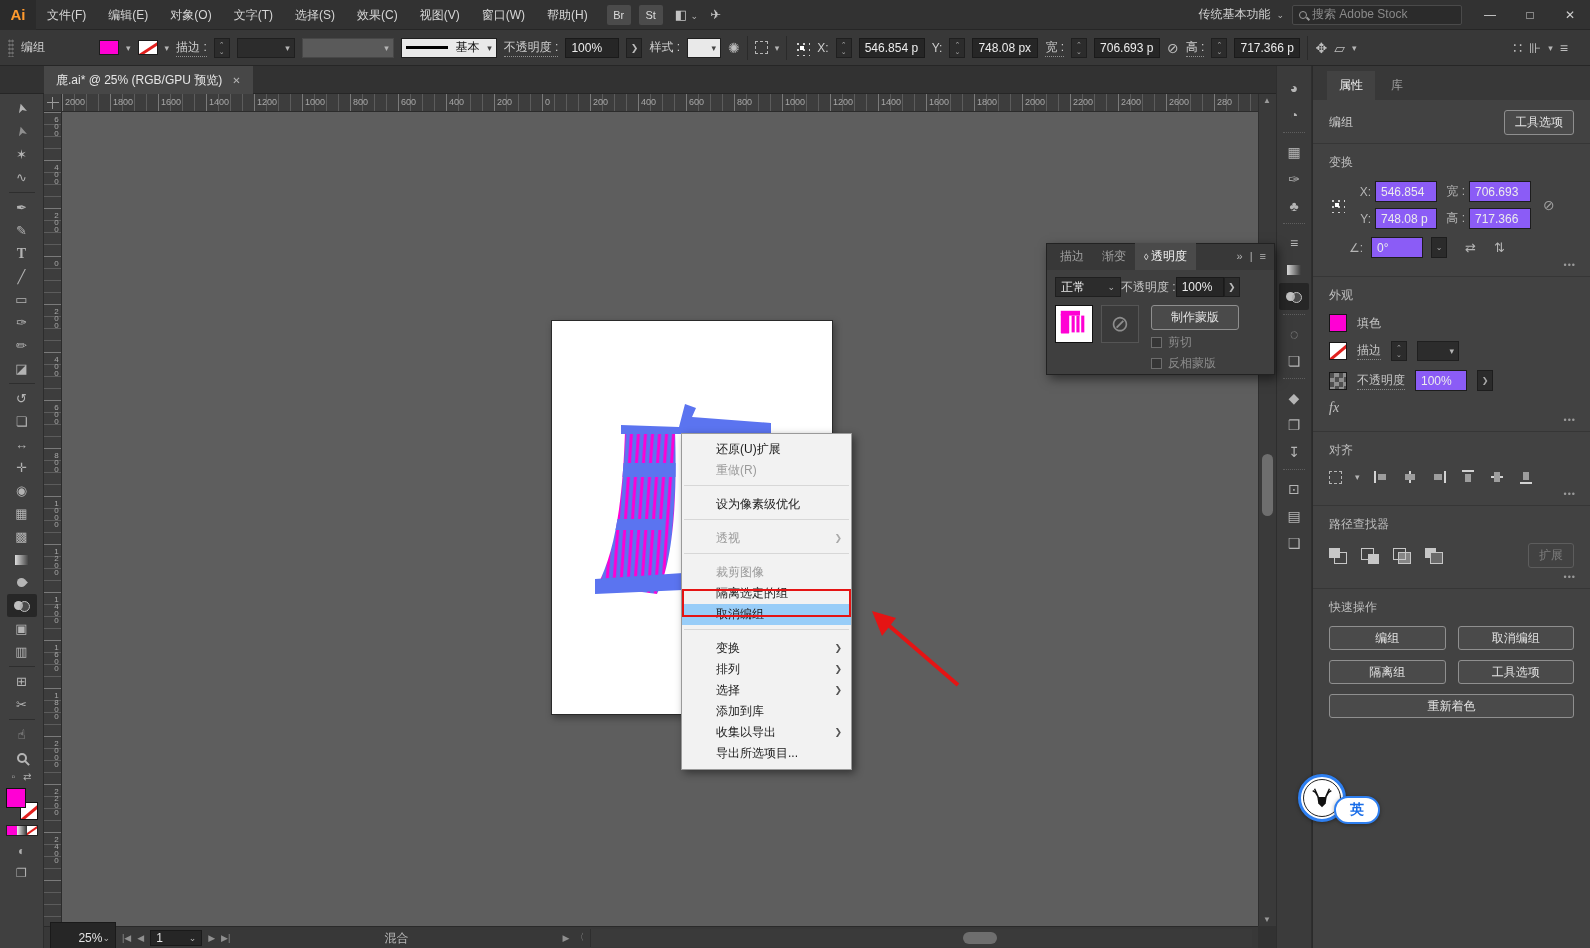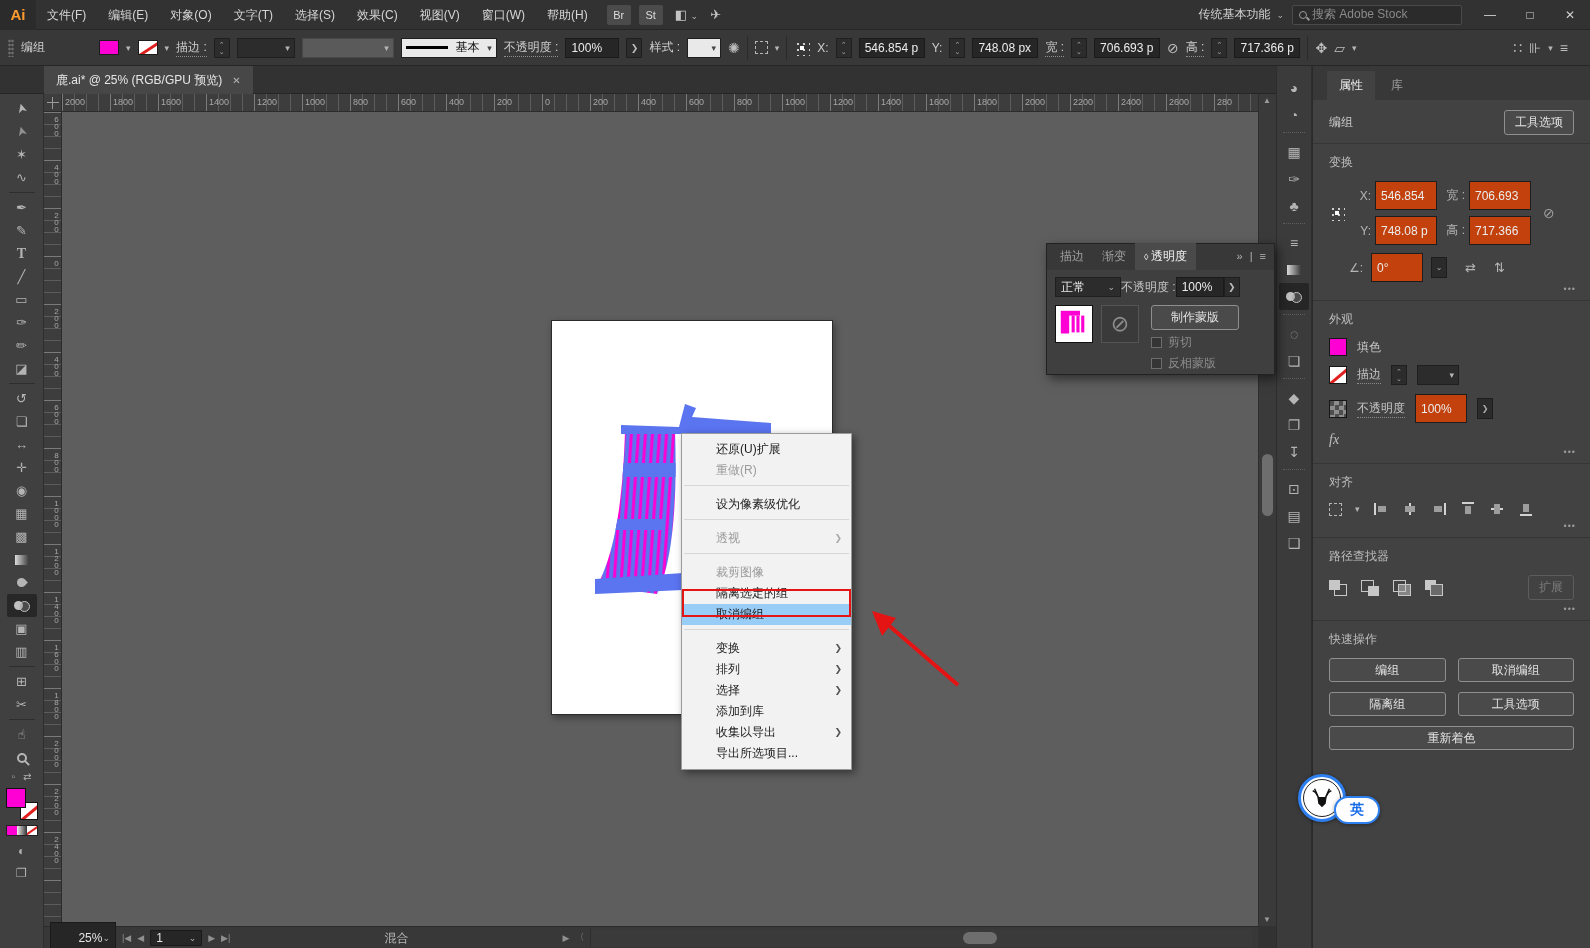--- a/index.html
+++ b/index.html
@@ -125,21 +125,21 @@
   .rp-tab.active{background:#424242;color:#f0f0f0}
   .rp-head{display:flex;align-items:center;justify-content:space-between;padding:10px 16px 8px}
   .btn{background:#4a4a4a;border:1px solid #8f8f8f;border-radius:3px;color:#e2e2e2;font-size:12px;font-family:inherit;padding:3px 10px}
   .btn:disabled,.btn.disabled{border-color:#5d5d5d;color:#7c7c7c;background:transparent}
   .rp-sec{padding:10px 16px 6px;border-top:1px solid #363636;position:relative}
   .sec-title{color:#bdbdbd;margin-bottom:10px}
   .sec-more{position:absolute;right:14px;bottom:6px;color:#9a9a9a;font-size:9px;letter-spacing:1px}
   .tf-grid{display:flex;align-items:center;gap:8px}
   .tf-fields{display:grid;grid-template-columns:18px 62px 24px 62px;gap:6px 4px;align-items:center}
   .tf-lab{color:#b5b5b5;text-align:right}
-  .field{height:29px;background:#c2410c;border:1px solid #1d1d1d;color:#ececec;display:flex;align-items:center;padding:0 5px;overflow:hidden;white-space:nowrap}
+  .field{height:21px;background:#8b5cf6;border:1px solid #1d1d1d;color:#ececec;display:flex;align-items:center;padding:0 5px;overflow:hidden;white-space:nowrap}
   .linkicon{color:#9f9f9f;font-size:14px;margin-left:4px}
   .tf-row2{display:flex;align-items:center;gap:8px;margin:8px 0 12px 20px}
   .caretbox{width:16px;height:21px;background:#2b2b2b;border:1px solid #1d1d1d;color:#aaa;display:flex;align-items:center;justify-content:center;font-size:8px}
   .flipico{color:#b5b5b5;font-size:13px;margin-left:10px}
   .ap-row{display:flex;align-items:center;gap:10px;margin-bottom:9px}
   .ap-sw{width:18px;height:18px;border:1px solid #161616}
   .ap-fill{background:var(--magenta)}
   .ap-stroke{background:#fff;position:relative;overflow:hidden}
   .ap-stroke::after{content:"";position:absolute;left:-3px;top:7px;width:26px;height:2.5px;background:#e0201e;transform:rotate(-40deg)}
   .ap-checker{background:repeating-conic-gradient(#8d8d8d 0 25%,#4e4e4e 0 50%) 0 0/9px 9px}

